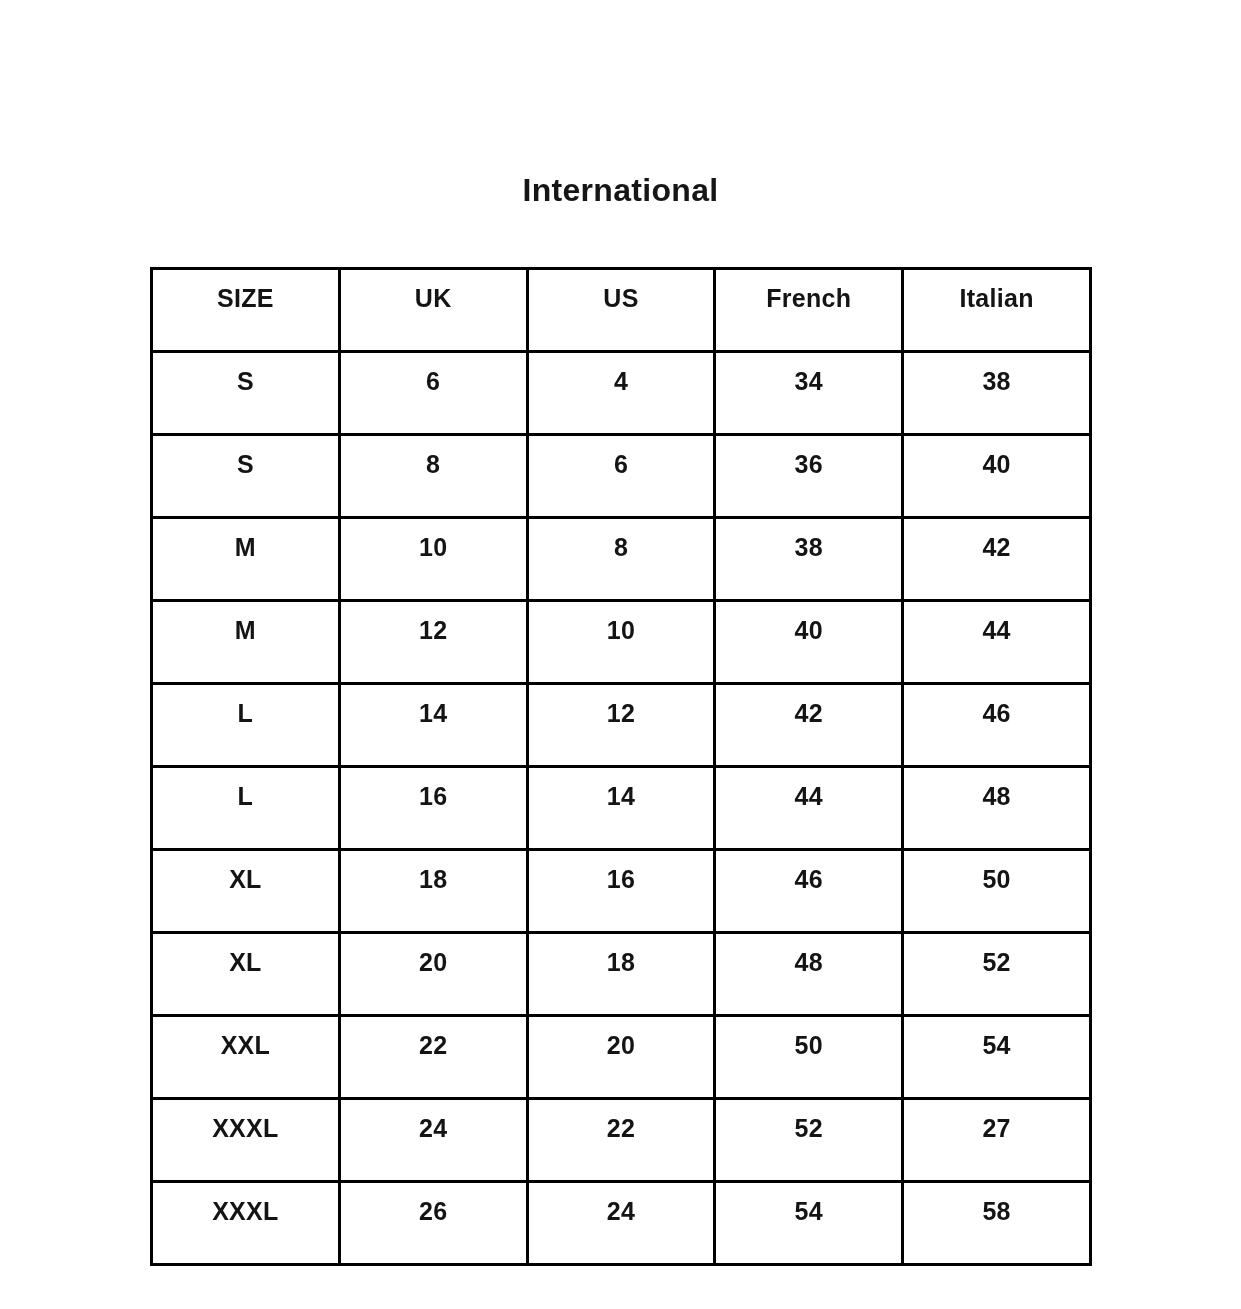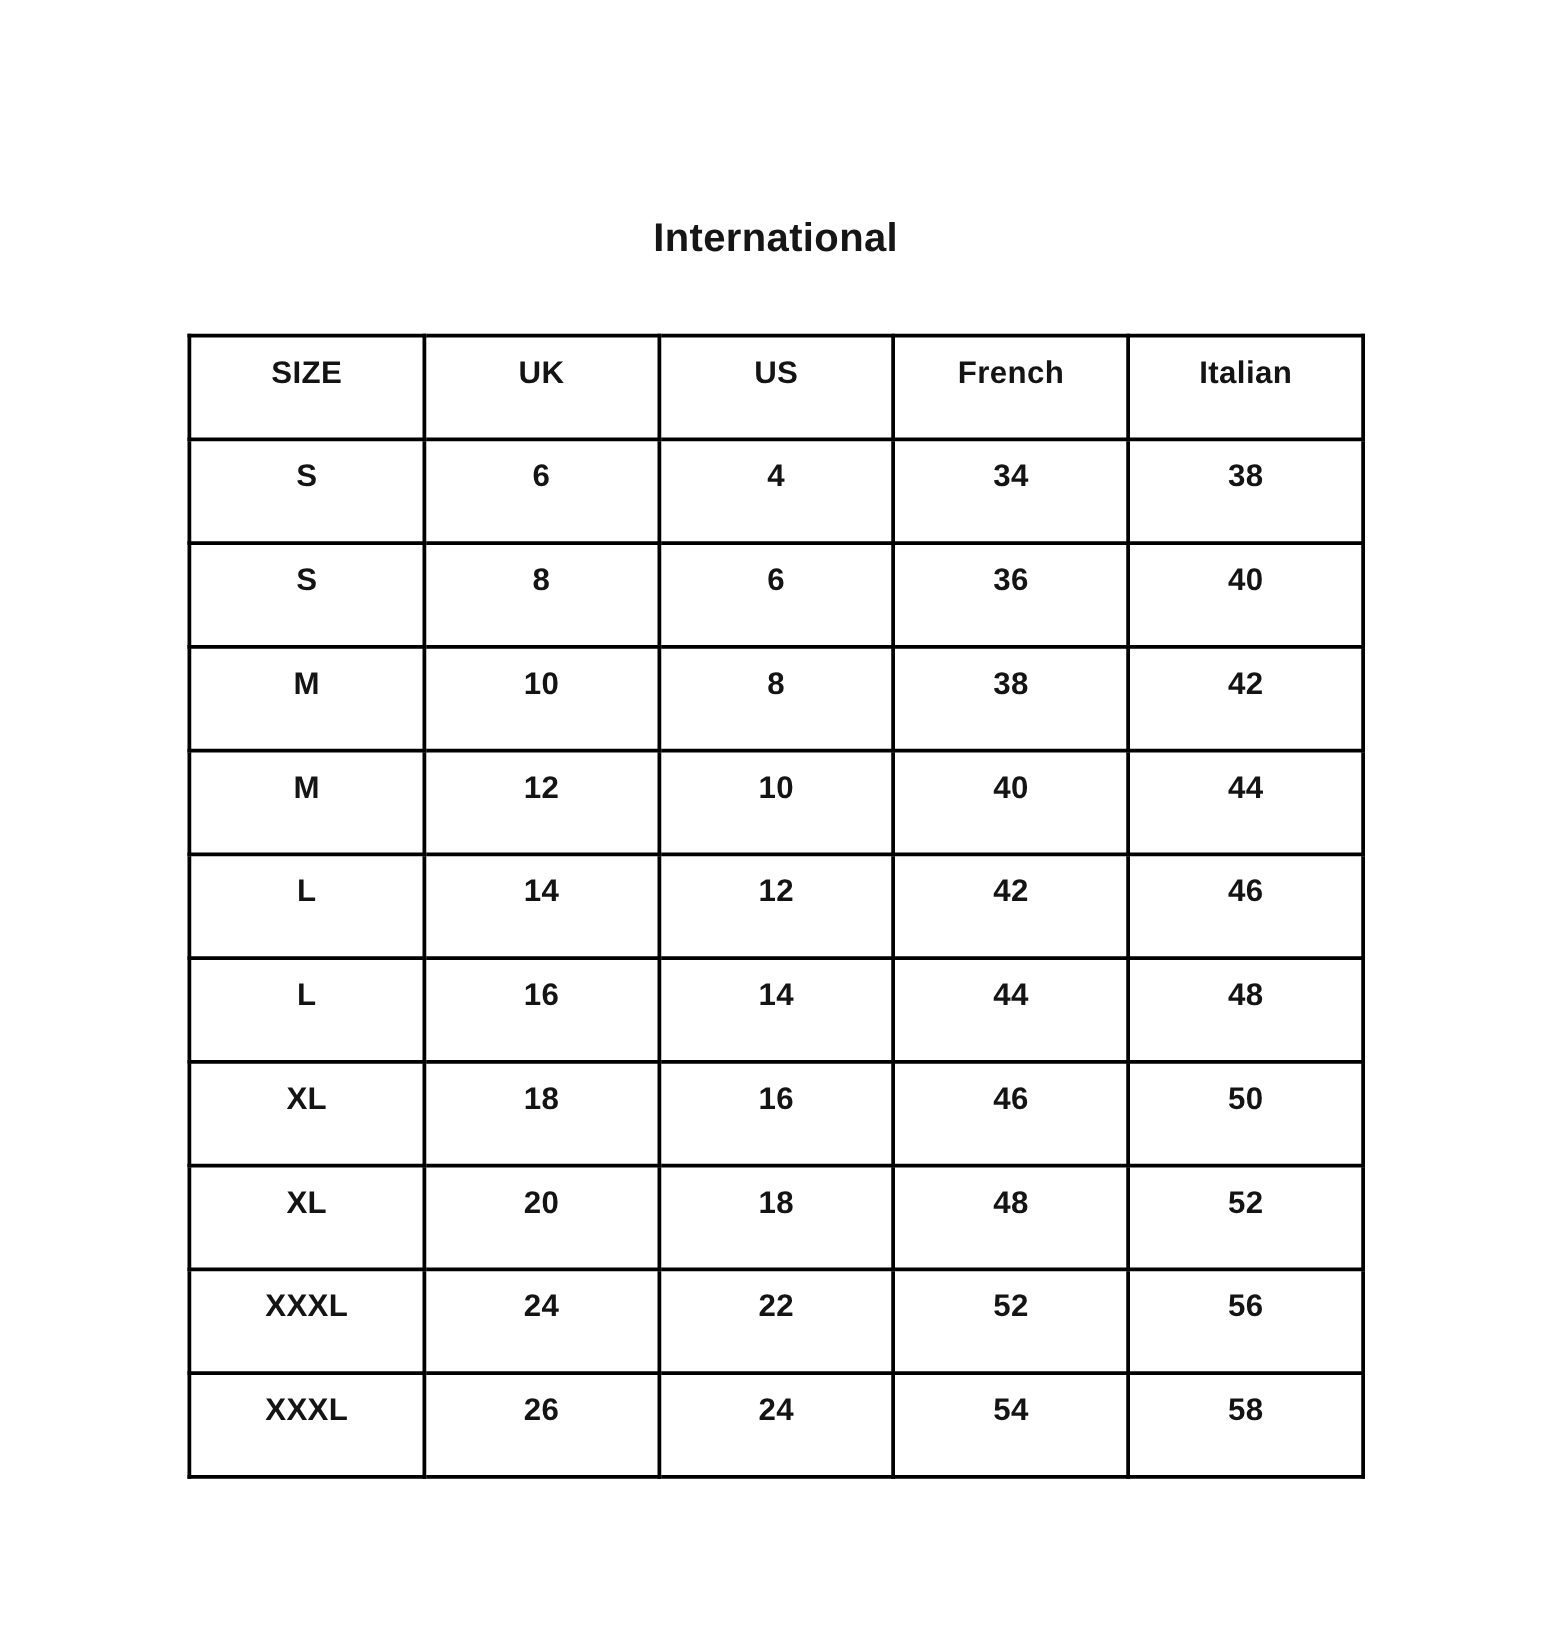--- a/index.html
+++ b/index.html
@@ -119,25 +119,32 @@
         <td>50</td>
       </tr>
       <tr>
         <td>XL</td>
         <td>20</td>
         <td>18</td>
         <td>48</td>
         <td>52</td>
       </tr>
       <tr>
+        <td>XXL</td>
+        <td>22</td>
+        <td>20</td>
+        <td>50</td>
+        <td>54</td>
+      </tr>
+      <tr>
         <td>XXXL</td>
         <td>24</td>
         <td>22</td>
         <td>52</td>
-        <td>56</td>
+        <td>27</td>
       </tr>
       <tr>
         <td>XXXL</td>
         <td>26</td>
         <td>24</td>
         <td>54</td>
         <td>58</td>
       </tr>
     </tbody>
 </table>

